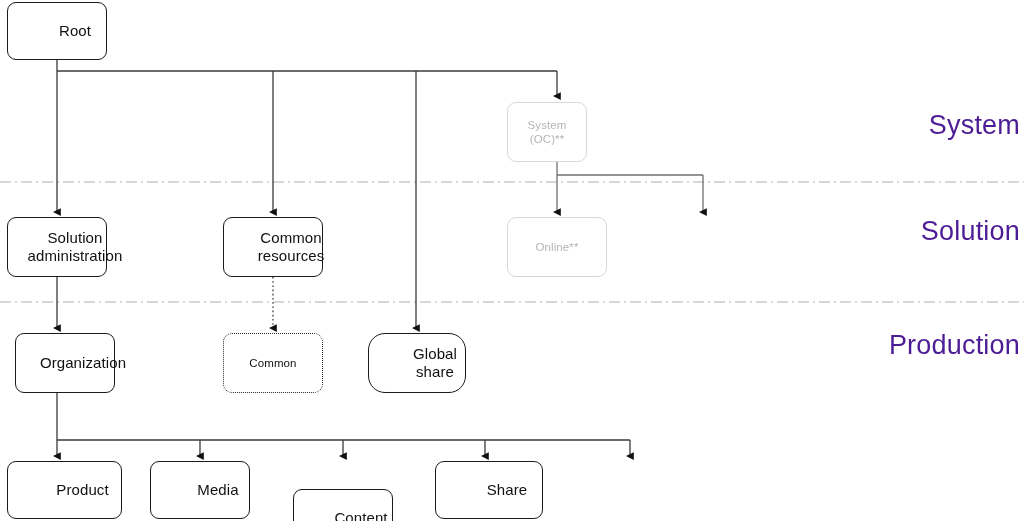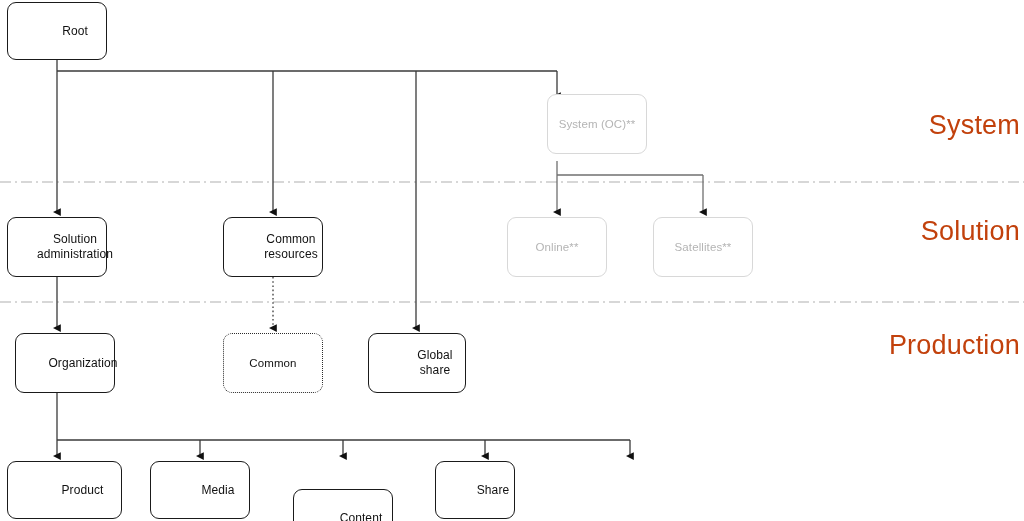--- a/index.html
+++ b/index.html
@@ -33,42 +33,42 @@
     justify-content: center;
     text-align: center;
     border-radius: 9px;
     background: #ffffff;
     line-height: 1.22;
     letter-spacing: 0.1px;
   }
   .node-solid {
     border: 1.4px solid #1a1a1a;
     color: #111111;
-    font-size: 12px;
+    font-size: 15px;
     padding-left: 36px;
   }
   .node-muted {
     border: 1.4px solid #d8d8d8;
     color: #b4b4b4;
     font-size: 11.5px;
   }
   .node-dotted {
     border: 1.6px dotted #2b2b2b;
     color: #111111;
     font-size: 11.5px;
   }
   .node-label {
     display: block;
     padding: 0 5px;
     white-space: pre-line;
   }
   .lane-label {
     position: absolute;
     right: 4px;
-    color: #c2410c;
+    color: #4c1d95;
     font-size: 27px;
     font-weight: 400;
     letter-spacing: 0.2px;
     white-space: nowrap;
     text-align: right;
   }
 </style>
 </head>
 <body>
 
@@ -119,67 +119,64 @@
       <path d="M 343 440 L 343 456" marker-end="url(#arrow-dark)"></path>
       <path d="M 485 440 L 485 456" marker-end="url(#arrow-dark)"></path>
       <path d="M 630 440 L 630 456" marker-end="url(#arrow-dark)"></path>
     </g>
   </svg>
 
   <div class="node node-solid" style="left:7px;  top:2px;   width:100px; height:58px;">
     <span class="node-label">Root</span>
   </div>
 
-  <div class="node node-muted" style="left:507px; top:94px; width:100px; height:60px;margin-left:40px;">
+  <div class="node node-muted" style="left:507px; top:102px; width:80px; height:60px;">
     <span class="node-label">System (OC)**</span>
   </div>
 
   <div class="node node-solid" style="left:7px;   top:217px; width:100px; height:60px;">
     <span class="node-label">Solution
 administration</span>
   </div>
 
   <div class="node node-solid" style="left:223px; top:217px; width:100px; height:60px;">
     <span class="node-label">Common
 resources</span>
   </div>
 
   <div class="node node-muted" style="left:507px; top:217px; width:100px; height:60px;">
     <span class="node-label">Online**</span>
   </div>
 
-  <div class="node node-muted" style="left:653px; top:217px; width:100px; height:60px;">
-    <span class="node-label">Satellites**</span>
-  </div>
 
   <div class="node node-solid" style="left:7px;   top:333px; width:100px; height:60px;margin-left:8px;">
     <span class="node-label">Organization</span>
   </div>
 
   <div class="node node-dotted" style="left:223px; top:333px; width:100px; height:60px;">
     <span class="node-label">Common</span>
   </div>
 
-  <div class="node node-solid" style="left:368px; top:333px; width:98px; height:60px;">
+  <div class="node node-solid" style="left:368px; top:333px; width:98px; height:60px;border-radius:17px;">
     <span class="node-label">Global share</span>
   </div>
 
   <div class="node node-solid" style="left:7px;   top:461px; width:115px; height:58px;">
     <span class="node-label">Product</span>
   </div>
 
   <div class="node node-solid" style="left:150px; top:461px; width:100px; height:58px;justify-content:center;">
     <span class="node-label">Media</span>
   </div>
 
   <div class="node node-solid" style="left:293px; top:461px; width:100px; height:58px;margin-top:28px;">
     <span class="node-label">Content</span>
   </div>
 
-  <div class="node node-solid" style="left:435px; top:461px; width:80px; height:58px;">
+  <div class="node node-solid" style="left:435px; top:461px; width:108px; height:58px;">
     <span class="node-label">Share</span>
   </div>
 
 
   <div class="lane-label" style="top:110px;">System</div>
   <div class="lane-label" style="top:216px;">Solution</div>
   <div class="lane-label" style="top:330px;">Production</div>
 
 </div>
 

